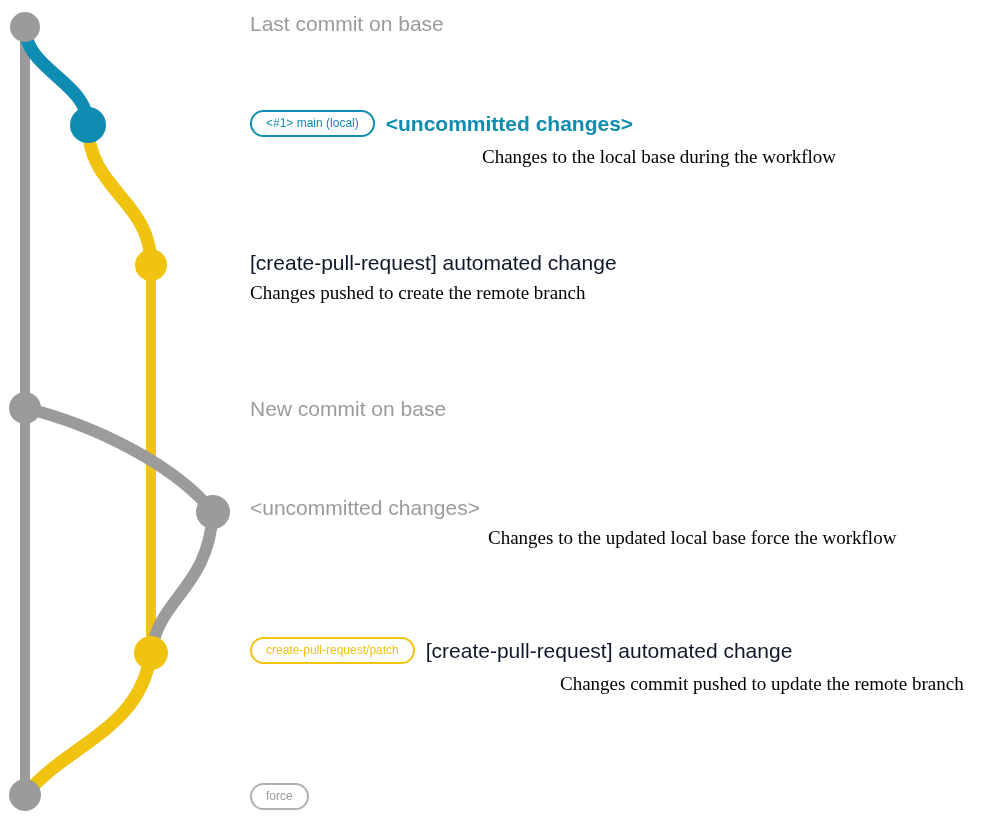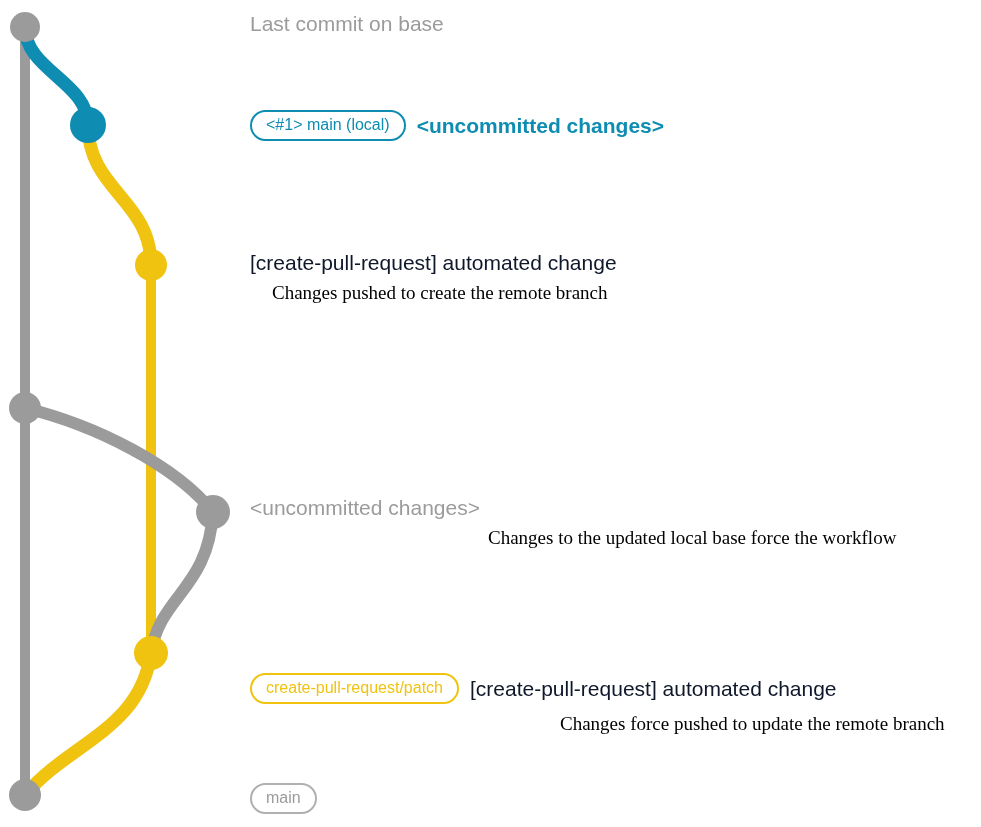--- a/index.html
+++ b/index.html
@@ -37,21 +37,21 @@
     display: flex;
     align-items: center;
     gap: 11px;
     white-space: nowrap;
   }
   .pill {
     display: inline-block;
     border: 2px solid #9b9b9b;
     border-radius: 18px;
     padding: 5px 14px 6px 14px;
-    font-size: 16px;
+    font-size: 12px;
     line-height: 1;
     color: #9b9b9b;
     background: transparent;
   }
   .pill.blue { border-color: #0e8cb2; color: #0e8cb2; }
   .pill.yellow { border-color: #efc310; color: #efc310; }
   .pill.gray { border-color: #b0b0b0; color: #9b9b9b; }
   .subject {
     font-size: 21px;
     line-height: 1;
@@ -61,21 +61,21 @@
   .subject.yellow { color: #0f172a; }
   .subject.gray { color: #9b9b9b; }
   .subject.plain { color: #9b9b9b; }
   .desc {
     font-family: "Liberation Serif", serif;
     font-size: 19px;
     color: #000000;
     margin-top: 9px;
     white-space: nowrap;
   }
-  .desc.indent-1 { margin-left: 22px; }
+  .desc.indent-1 { }
   .desc.indent-2 { margin-left: 232px; }
   .desc.indent-3 { margin-left: 238px; }
   .desc.indent-4 { margin-left: 310px; }
 </style>
 </head>
 <body>
 
 <svg id="graph-canvas" viewBox="0 0 981 827" xmlns="http://www.w3.org/2000/svg">
 
   <path d="M 25 27 L 25 795" stroke="#9b9b9b" stroke-width="10" fill="none" stroke-linecap="round"></path>
@@ -107,44 +107,50 @@
     <div class="row-head">
       <span class="subject plain">Last commit on base</span>
     </div>
   </div>
 
   <div class="row" style="top:110px">
     <div class="row-head">
       <span class="pill blue">&lt;#1&gt; main (local)</span>
       <span class="subject blue">&lt;uncommitted changes&gt;</span>
     </div>
+    <div class="desc indent-2">Changes to the local base during the workflow</div>
   </div>
 
   <div class="row" style="top:252px">
     <div class="row-head">
       <span class="subject yellow">[create-pull-request] automated change</span>
     </div>
     <div class="desc indent-1">Changes pushed to create the remote branch</div>
   </div>
 
+  <div class="row" style="top:398px">
+    <div class="row-head">
+      <span class="subject plain">New commit on base</span>
+    </div>
+  </div>
 
   <div class="row" style="top:497px">
     <div class="row-head">
       <span class="subject gray">&lt;uncommitted changes&gt;</span>
     </div>
     <div class="desc indent-3">Changes to the updated local base force the workflow</div>
   </div>
 
-  <div class="row" style="top:673px">
+  <div class="row" style="top:637px">
     <div class="row-head">
       <span class="pill yellow">create-pull-request/patch</span>
       <span class="subject yellow">[create-pull-request] automated change</span>
     </div>
-    <div class="desc indent-4">Changes force pushed to update the remote branch</div>
+    <div class="desc indent-4">Changes commit pushed to update the remote branch</div>
   </div>
 
   <div class="row" style="top:783px">
     <div class="row-head">
-      <span class="pill gray">main</span>
+      <span class="pill gray">force</span>
     </div>
   </div>
 
 </div>
 
 </body></html>

